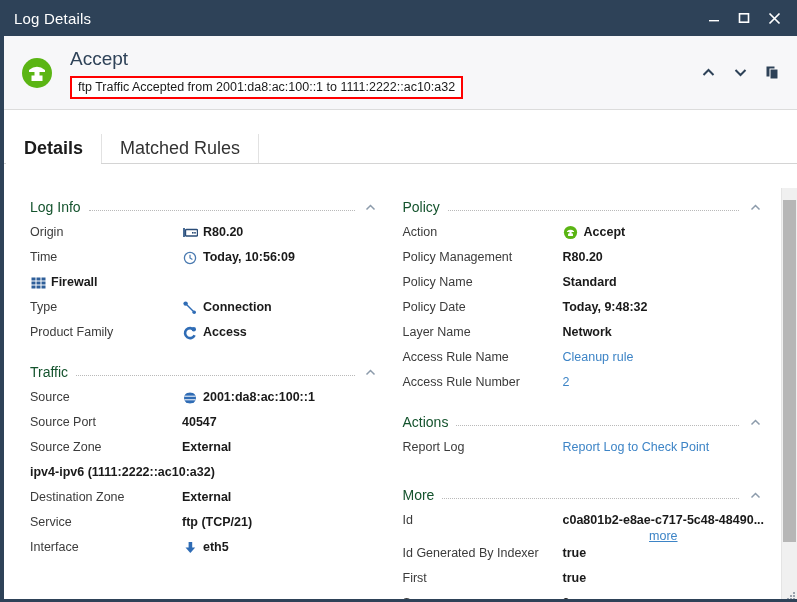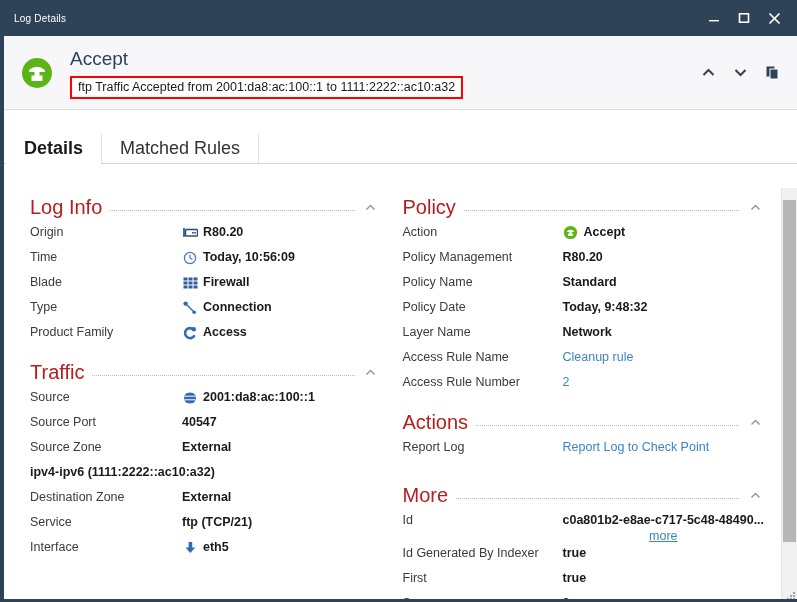--- a/index.html
+++ b/index.html
@@ -23,21 +23,21 @@
     height: 36px;
     background: #2e4258;
     display: flex;
     align-items: center;
     padding: 0 8px 0 14px;
     flex: 0 0 auto;
     position: relative;
   }
   .titlebar-text {
     color: #ffffff;
-    font-size: 10px;
+    font-size: 15px;
     letter-spacing: .2px;
   }
   .titlebar-spacer { flex: 1 1 auto; }
   .win-btn {
     width: 30px; height: 26px;
     display: flex; align-items: center; justify-content: center;
     color: #ffffff;
     cursor: default;
   }
   .win-btn svg { display: block; }
@@ -164,22 +164,22 @@
   
   .section { margin-bottom: 14px; }
   .section-header {
     display: flex;
     align-items: center;
     height: 22px;
     margin-bottom: 4px;
     cursor: default;
   }
   .section-title {
-    font-size: 20px;
-    color: #b91c1c;
+    font-size: 14px;
+    color: #14532d;
     white-space: nowrap;
     flex: 0 0 auto;
   }
   .section-dots {
     flex: 1 1 auto;
     height: 1px;
     margin: 0 8px;
     border-bottom: 1px dotted #b9b9b9;
     position: relative;
     top: 3px;
@@ -375,21 +375,20 @@
                   <svg width="14" height="14" viewBox="0 0 14 14" aria-hidden="true">
                     <circle cx="7" cy="7" r="5.6" fill="none" stroke="#4a7ab0" stroke-width="1.3"></circle>
                     <path d="M7 3.8 L7 7 L9.4 8.6" fill="none" stroke="#4a7ab0" stroke-width="1.2"></path>
                   </svg>
                 </span>
                 <span class="vtext bold">Today, 10:56:09</span>
               </div>
             </div>
 
             <div class="row">
-              <div class="row-label">Blade</div>
               <div class="row-value">
                 <span class="vicon">
                   <svg width="15" height="12" viewBox="0 0 15 12" aria-hidden="true">
                     <rect x="0.5" y="0.5" width="4" height="3" fill="#2f5f99"></rect>
                     <rect x="5.5" y="0.5" width="4" height="3" fill="#2f5f99"></rect>
                     <rect x="10.5" y="0.5" width="4" height="3" fill="#2f5f99"></rect>
                     <rect x="0.5" y="4.5" width="4" height="3" fill="#2f5f99"></rect>
                     <rect x="5.5" y="4.5" width="4" height="3" fill="#2f5f99"></rect>
                     <rect x="10.5" y="4.5" width="4" height="3" fill="#2f5f99"></rect>
                     <rect x="0.5" y="8.5" width="4" height="3" fill="#2f5f99"></rect>

